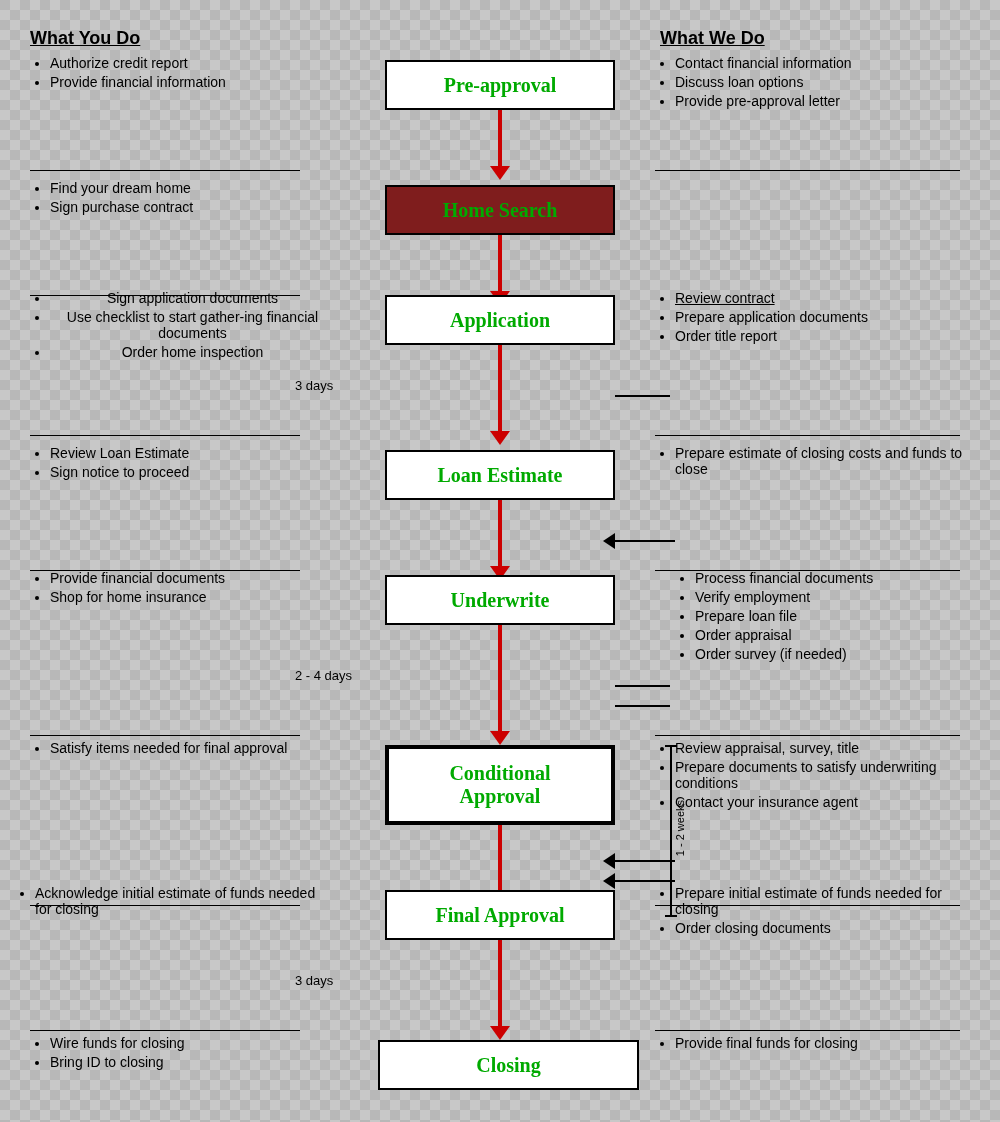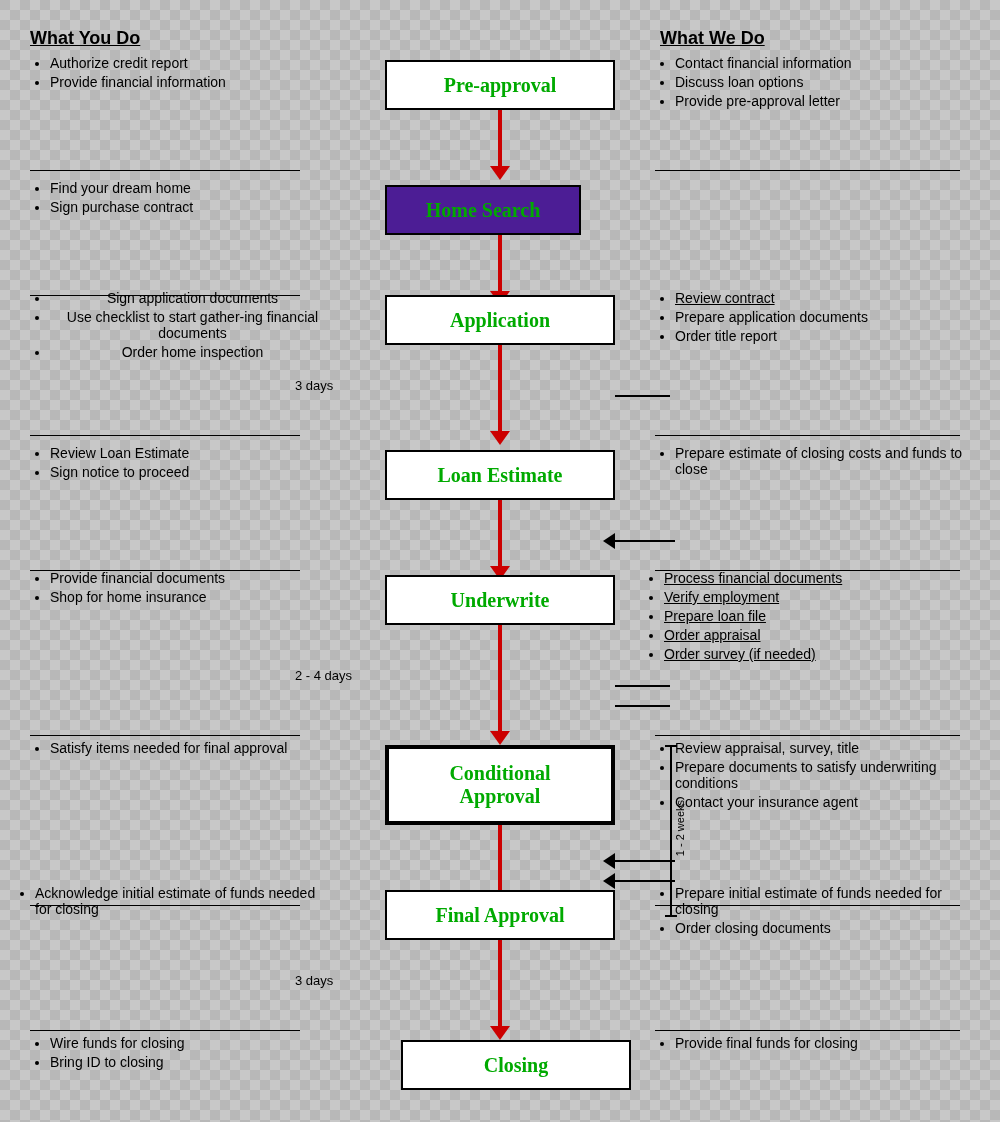--- a/index.html
+++ b/index.html
@@ -69,21 +69,21 @@
       </div>
       <hr style="position: absolute; left: 30px; top: 170px; width: 270px; border-top: 1.5px solid rgb(0, 0, 0); border-right: none; border-bottom: none; border-left: none; border-image: initial;">
       <div style="position: absolute; left: 655px; top: 55px; width: 320px;">
         <ul style="padding-left: 20px; list-style: disc;">
           <li style="margin-bottom: 3px; font-size: 14px;">Contact financial information</li>
           <li style="margin-bottom: 3px; font-size: 14px;">Discuss loan options</li>
           <li style="margin-bottom: 3px; font-size: 14px;">Provide pre-approval letter</li>
         </ul>
       </div>
       <hr style="position: absolute; left: 655px; top: 170px; width: 305px; border-top: 1.5px solid rgb(0, 0, 0); border-right: none; border-bottom: none; border-left: none; border-image: initial;">
-      <div style="position: absolute; left: 385px; top: 185px; width: 196px; border: 2.5px solid rgb(0, 0, 0); background: #4c1d95; text-align: center; padding: 10px 8px; min-height: 50px; display: flex; align-items: center; justify-content: center;">
+      <div style="position: absolute; left: 385px; top: 185px; width: 230px; border: 2.5px solid rgb(0, 0, 0); background: #7f1d1d; text-align: center; padding: 10px 8px; min-height: 50px; display: flex; align-items: center; justify-content: center;">
         <span style="font-size: 20px; font-weight: bold; color: rgb(0, 170, 0); font-family: &quot;Comic Sans MS&quot;, cursive; white-space: pre-line;">Home Search</span>
       </div>
       <div style="position: absolute; left: 498px; top: 235px; width: 4px; height: 56px; background: rgb(204, 0, 0);"></div>
       <div style="position: absolute; left: 490px; top: 291px; width: 0px; height: 0px; border-left: 10px solid transparent; border-right: 10px solid transparent; border-top: 14px solid rgb(204, 0, 0);"></div>
       <div style="position: absolute; left: 30px; top: 180px; width: 305px;">
         <ul style="padding-left: 20px; list-style: disc;">
           <li style="margin-bottom: 3px; font-size: 14px;">Find your dream home</li>
           <li style="margin-bottom: 3px; font-size: 14px;">Sign purchase contract</li>
         </ul>
       </div>
@@ -139,21 +139,21 @@
       <div style="position: absolute; left: 295px; top: 668px; font-size: 13px; color: rgb(0, 0, 0);">2 - 4 days</div>
       <div style="position: absolute; left: 615px; top: 685px; width: 55px; height: 2px; background: rgb(0, 0, 0);"></div>
       <div style="position: absolute; left: 615px; top: 705px; width: 55px; height: 2px; background: rgb(0, 0, 0);"></div>
       <div style="position: absolute; left: 30px; top: 570px; width: 305px;">
         <ul style="padding-left: 20px; list-style: disc;">
           <li style="margin-bottom: 3px; font-size: 14px;">Provide financial documents</li>
           <li style="margin-bottom: 3px; font-size: 14px;">Shop for home insurance</li>
         </ul>
       </div>
       <hr style="position: absolute; left: 30px; top: 735px; width: 270px; border-top: 1.5px solid rgb(0, 0, 0); border-right: none; border-bottom: none; border-left: none; border-image: initial;">
-      <div style="position: absolute; left: 644px; top: 570px; width: 320px; text-decoration: underline;">
+      <div style="position: absolute; left: 675px; top: 570px; width: 320px;">
         <ul style="padding-left: 20px; list-style: disc;">
           <li style="margin-bottom: 3px; font-size: 14px;">Process financial documents</li>
           <li style="margin-bottom: 3px; font-size: 14px;">Verify employment</li>
           <li style="margin-bottom: 3px; font-size: 14px;">Prepare loan file</li>
           <li style="margin-bottom: 3px; font-size: 14px;">Order appraisal</li>
           <li style="margin-bottom: 17px; font-size: 14px;">Order survey (if needed)</li>
         </ul>
       </div>
       <hr style="position: absolute; left: 655px; top: 735px; width: 305px; border-top: 1.5px solid rgb(0, 0, 0); border-right: none; border-bottom: none; border-left: none; border-image: initial;">
       <div style="position: absolute; left: 385px; top: 745px; width: 230px; border: 4px solid rgb(0, 0, 0); background: rgb(255, 255, 255); text-align: center; padding: 10px 8px; min-height: 80px; display: flex; align-items: center; justify-content: center;">
@@ -196,21 +196,21 @@
         </ul>
       </div>
       <hr style="position: absolute; left: 30px; top: 1030px; width: 270px; border-top: 1.5px solid rgb(0, 0, 0); border-right: none; border-bottom: none; border-left: none; border-image: initial;">
       <div style="position: absolute; left: 655px; top: 885px; width: 320px;">
         <ul style="padding-left: 20px; list-style: disc;">
           <li style="margin-bottom: 3px; font-size: 14px;">Prepare initial estimate of funds needed for closing</li>
           <li style="margin-bottom: 3px; font-size: 14px;">Order closing documents</li>
         </ul>
       </div>
       <hr style="position: absolute; left: 655px; top: 1030px; width: 305px; border-top: 1.5px solid rgb(0, 0, 0); border-right: none; border-bottom: none; border-left: none; border-image: initial;">
-      <div style="position: absolute; left: 401px; top: 1040px; width: 230px; border: 2.5px solid rgb(0, 0, 0); background: rgb(255, 255, 255); text-align: center; padding: 10px 8px; min-height: 50px; display: flex; align-items: center; justify-content: center;">
+      <div style="position: absolute; left: 378px; top: 1040px; width: 261px; border: 2.5px solid rgb(0, 0, 0); background: rgb(255, 255, 255); text-align: center; padding: 10px 8px; min-height: 50px; display: flex; align-items: center; justify-content: center;">
         <span style="font-size: 20px; font-weight: bold; color: rgb(0, 170, 0); font-family: &quot;Comic Sans MS&quot;, cursive; white-space: pre-line;">Closing</span>
       </div>
       <div style="position: absolute; left: 30px; top: 1035px; width: 305px;">
         <ul style="padding-left: 20px; list-style: disc;">
           <li style="margin-bottom: 3px; font-size: 14px;">Wire funds for closing</li>
           <li style="margin-bottom: 3px; font-size: 14px;">Bring ID to closing</li>
         </ul>
       </div>
       <div style="position: absolute; left: 655px; top: 1035px; width: 320px;">
         <ul style="padding-left: 20px; list-style: disc;">

